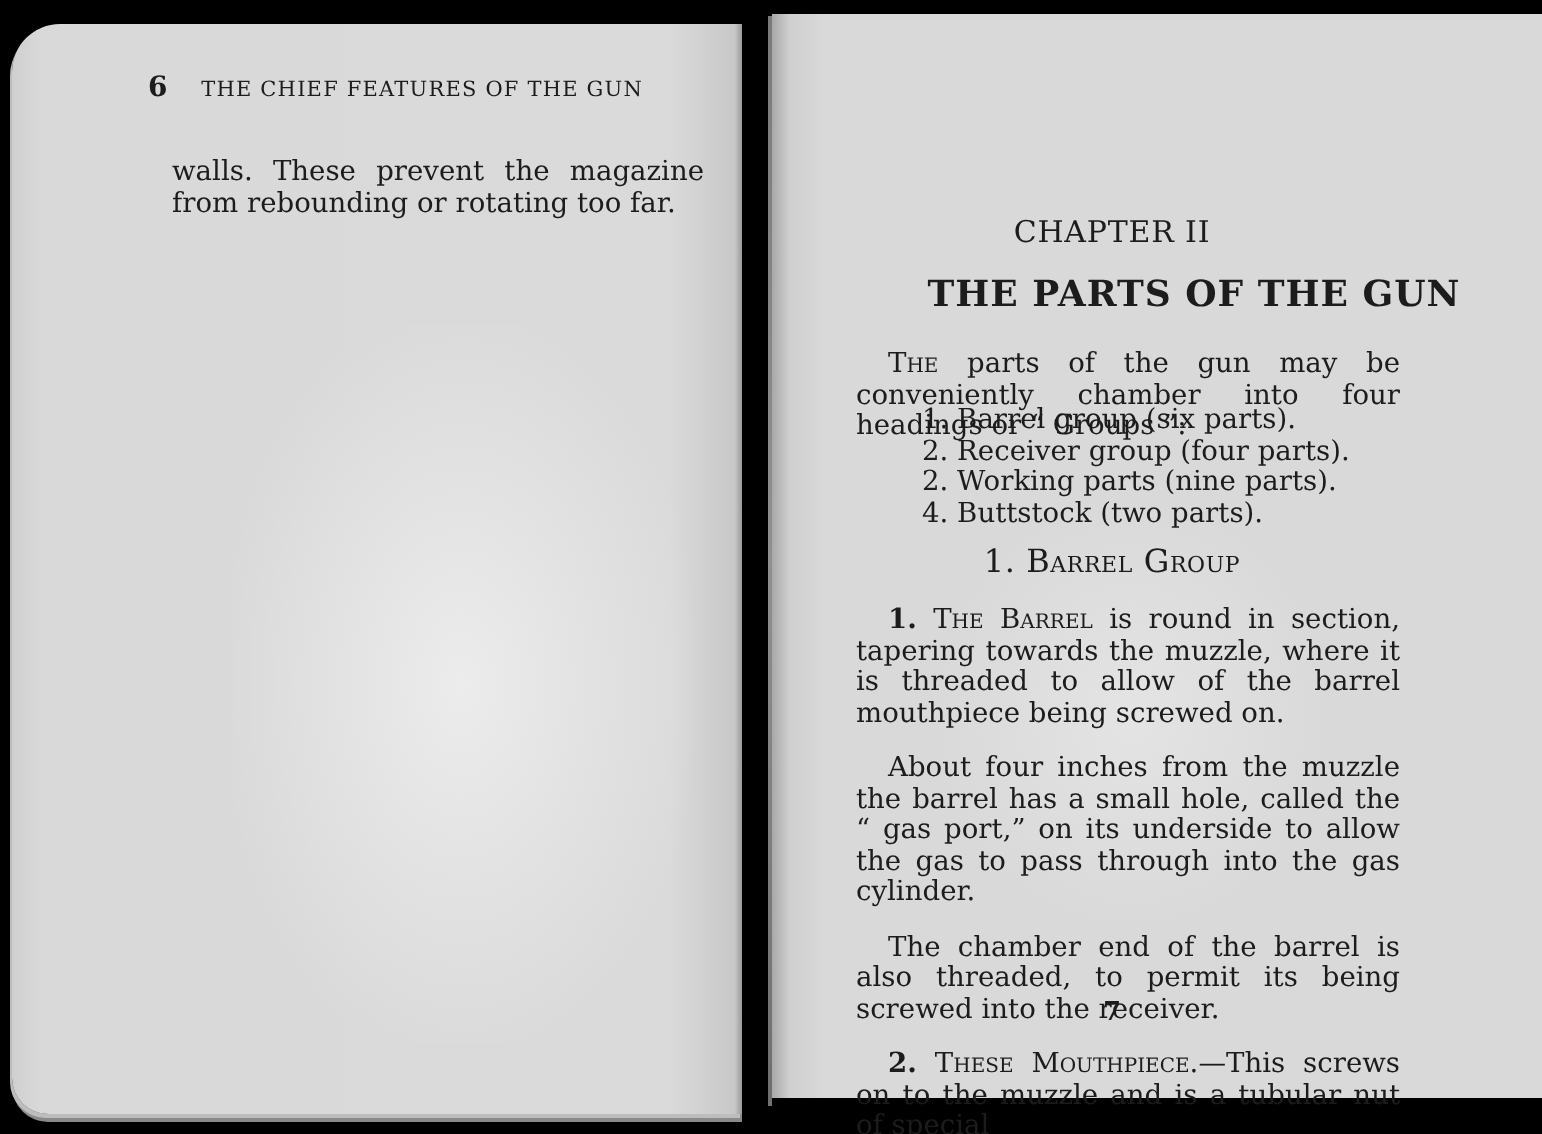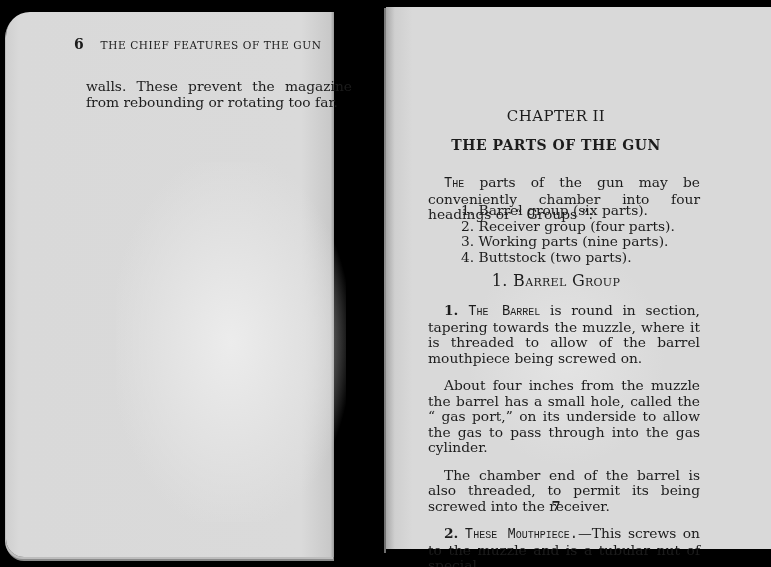--- a/index.html
+++ b/index.html
@@ -7,21 +7,21 @@
       width: 771px; height: 567px; background: #000;
       position: relative; overflow: hidden;
       font-family: "DejaVu Serif", "Liberation Serif", serif;
       color: #1c1c1c;
     }
     .page {
       position: absolute; background: #d8d8d8;
       box-sizing: border-box;
     }
     .left-page {
-      left: 6px; top: 12px; width: 328px; height: 545px;
+      left: 6px; top: 12px; width: 365px; height: 545px;
       border-radius: 24px 0 0 18px;
       background: linear-gradient(90deg, #cfcfcf 0%, #d9d9d9 4%, #dadada 90%, #c8c8c8 99%, #9a9a9a 100%);
       box-shadow: -1px 2px 0 #bdbdbd, 0 4px 0 #8a8a8a;
     }
     .left-page .fade {
       position: absolute; left: 110px; top: 150px; width: 230px; height: 360px;
       background: radial-gradient(ellipse at center, #ececec 0%, #e2e2e2 40%, rgba(218,218,218,0) 75%);
       pointer-events: none;
     }
     .right-page {
@@ -43,32 +43,32 @@
     .text-block { position: absolute; font-size: 13.8px; line-height: 15.5px; text-align: justify; }
     .text-block p { margin: 12px; }
     .text-block p.indent { text-indent: 16px; }
     .lp-body { left: 68px; top: 55px; width: 290px; }
     .chapter-num {
       position: absolute; left: 0; width: 340px; text-align: center;
       top: 100px; font-size: 15px; letter-spacing: 0.4px;
     }
     .chapter-title {
       position: absolute; left: 0; width: 340px; text-align: center;
-      top: 130px; font-size: 14px; font-weight: bold; letter-spacing: 0.5px;
+      top: 130px; font-size: 18px; font-weight: bold; letter-spacing: 0.5px; padding-left: 41px;
     }
     .rp-intro { left: 30px; top: 156px; width: 296px; }
     .groups-list { position: absolute; left: 75px; top: 196px; font-size: 13.8px; line-height: 15.5px; margin: 0; padding: 0; list-style: none; }
     .groups-list li { white-space: nowrap; }
     .group-heading {
       position: absolute; left: 0; width: 340px; text-align: center; top: 264px;
       font-size: 16px; font-variant: small-caps; letter-spacing: 0.3px;
     }
     .rp-body { left: 30px; top: 284px; width: 296px; }
     .rp-body p.gap { margin-top: 4px; }
-    .sc { font-variant: small-caps; font-family: Liberation Mono, monospace; }
+    .sc { font-variant: small-caps; }
     .bold-num { font-weight: bold; }
     .folio { position: absolute; left: 0; width: 340px; text-align: center; top: 492px; font-size: 13px; font-weight: bold; }
     .gutter-line {
       position: absolute; left: 384px; top: 8px; width: 2px; height: 545px;
       background: linear-gradient(180deg, #7a7a7a, #8f8f8f 50%, #6e6e6e);
     }
   </style>
 </head>
 <body>
 
@@ -92,21 +92,21 @@
 
   <div class="text-block rp-intro">
     <p class="indent">
       <span class="sc">The</span><span> parts of the gun may be conveniently chamber into four headings or “ Groups ”:</span>
     </p>
   </div>
 
   <ul class="groups-list">
     <li>1. Barrel group (six parts).</li>
     <li>2. Receiver group (four parts).</li>
-    <li>3. Working parts (nine parts).</li>
+    <li>2. Working parts (nine parts).</li>
     <li>4. Buttstock (two parts).</li>
   </ul>
 
   <div class="group-heading">1. Barrel Group</div>
 
   <div class="text-block rp-body">
     <p class="indent">
       <span class="bold-num">1.</span>
       <span class="sc">The Barrel</span><span> is round in section, tapering towards the muzzle, where it is threaded to allow of the barrel mouthpiece being screwed on.</span>
     </p>

